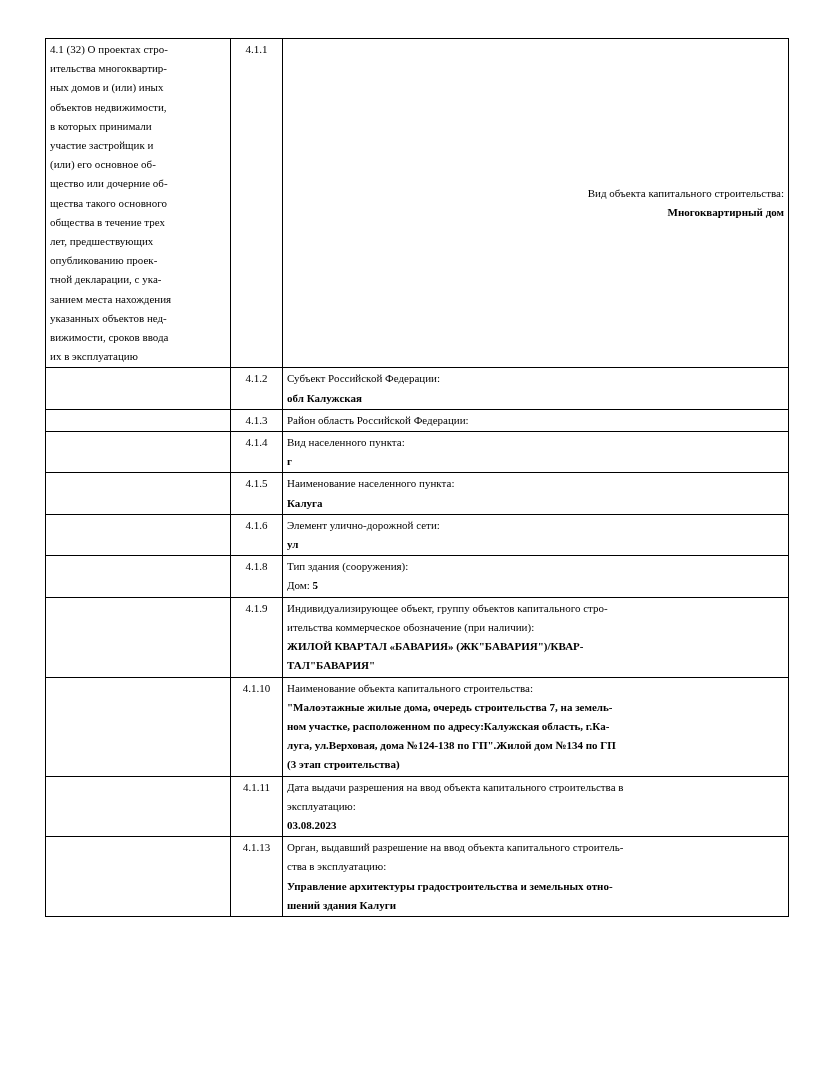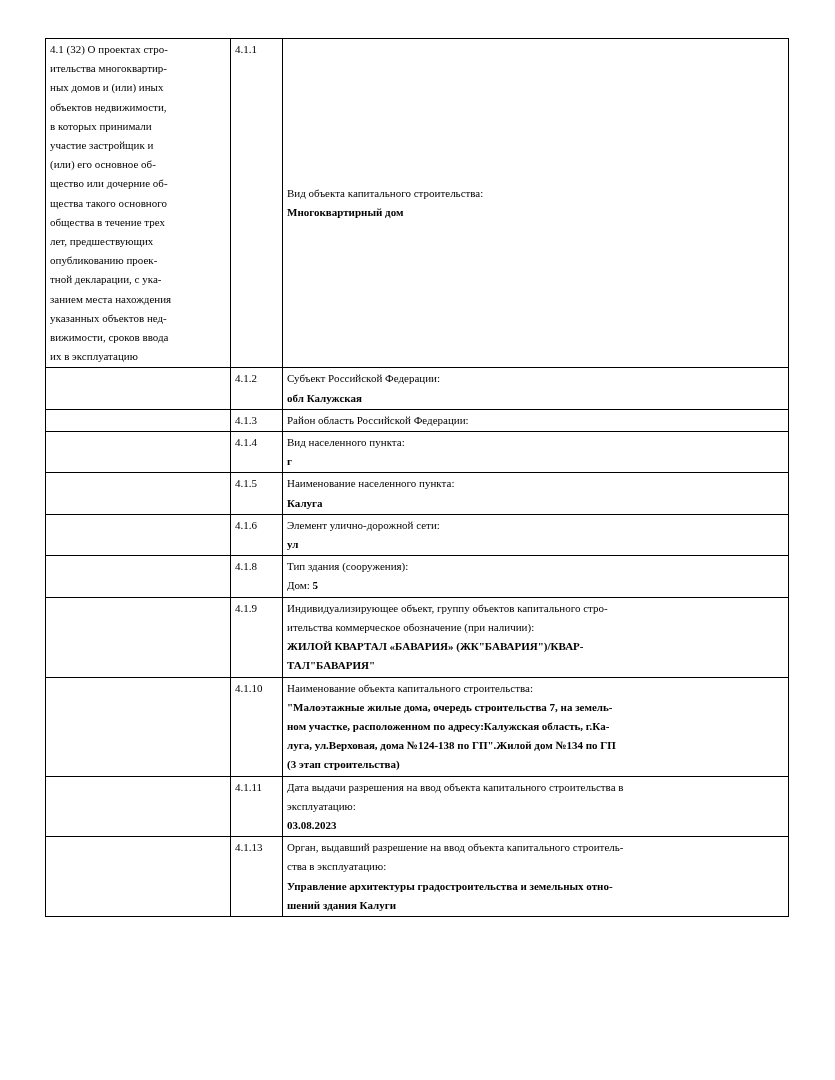--- a/index.html
+++ b/index.html
@@ -31,25 +31,27 @@
     vertical-align: top;
     overflow: hidden;
   }
   td.desc-cell {
     padding: 2px 3px 2px 4px;
   }
   .desc-text {
     white-space: pre-line;
   }
   td.num-cell {
+    text-align: center;
     vertical-align: middle;
     padding: 1px 2px;
   }
   td.field-cell.vmid {
     vertical-align: middle;
+    text-align: right;
   }
   .field-label {
     white-space: pre-line;
   }
   .field-value {
     white-space: pre-line;
     font-weight: normal;
   }
   .field-value b {
     font-weight: bold;

